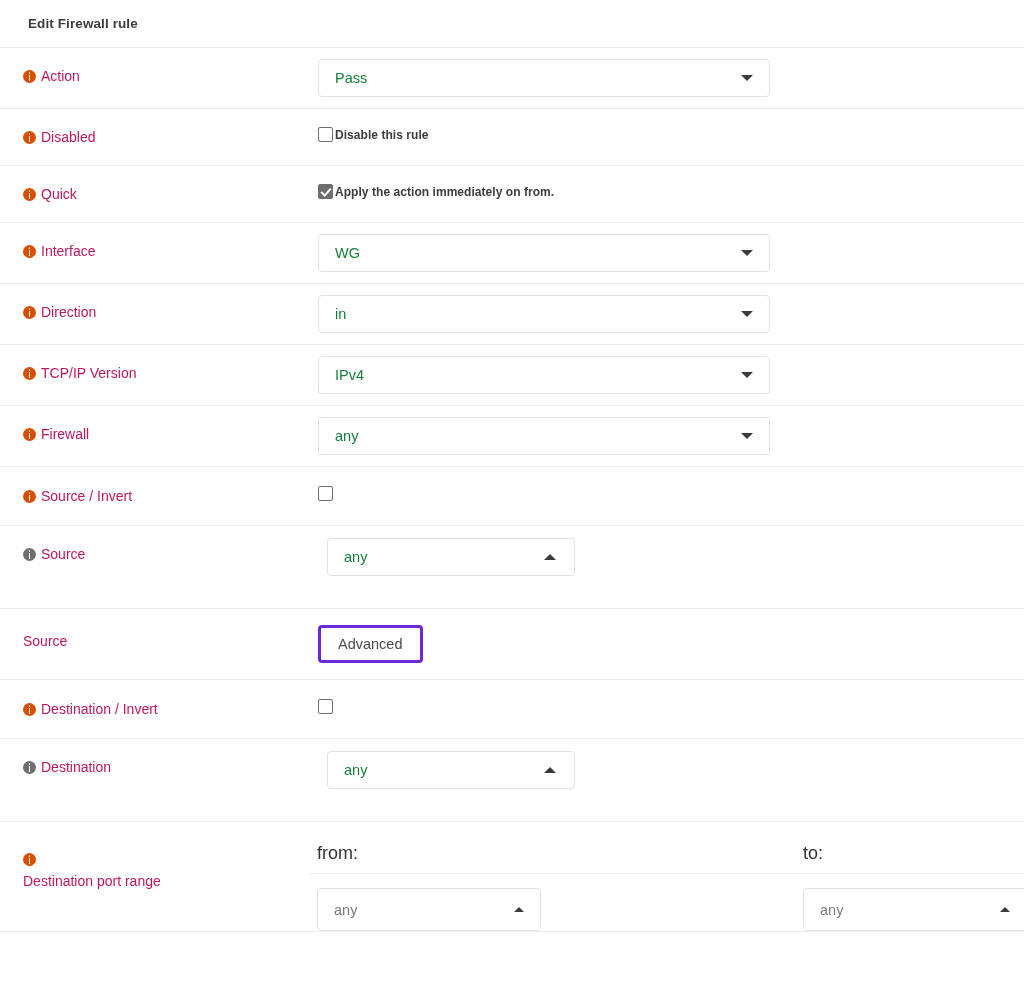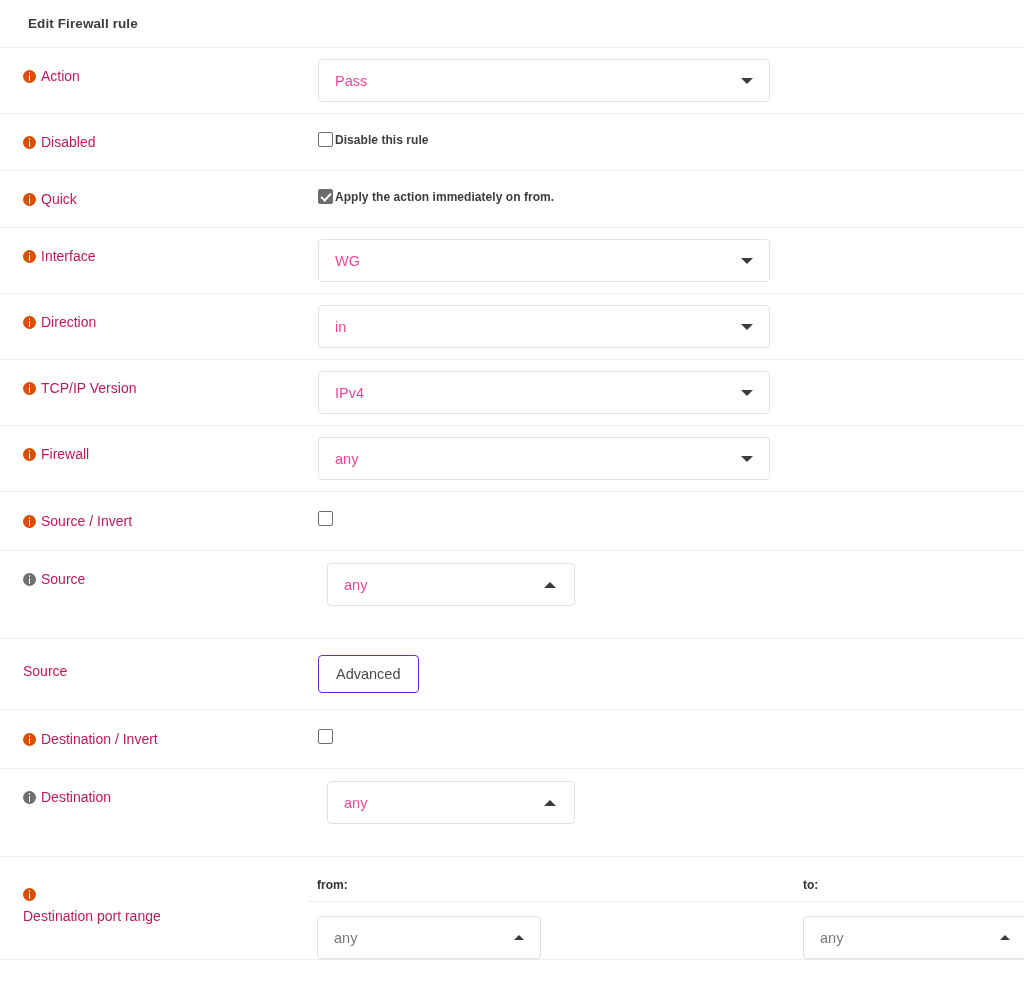--- a/index.html
+++ b/index.html
@@ -85,29 +85,29 @@
     content: "";
     position: absolute;
     left: 5.8px; top: 5px;
     width: 1.7px; height: 5.6px;
     background: #fff;
   }
 
   
   .select {
     position: relative;
-    height: 43px;
+    height: 38px;
     background: #fff;
     border: 1px solid #e2e2e2;
     border-radius: 4px;
     display: flex;
     align-items: center;
     padding-left: 16px;
     font-size: 14.5px;
-    color: #ec4899;
+    color: #15803d;
     cursor: pointer;
   }
   .select.wide { width: 452px; }
   .select.mid  { width: 248px; }
   .select.port { width: 224px; height: 43px; color: #787878; }
   .caret {
     position: absolute;
     right: 16px; top: 50%;
     width: 0; height: 0;
     border-left: 6px solid transparent;
@@ -166,40 +166,40 @@
   .cbox-only { padding-top: 8px; }
 
   
   .btn {
     display: inline-flex;
     align-items: center;
     justify-content: center;
     height: 38px;
     padding: 0 17px;
     background: #fff;
-    border: 1px solid #6d28d9;
+    border: 3px solid #6d28d9;
     border-radius: 4px;
     font-size: 14.5px;
     color: #4a4a4a;
     cursor: pointer;
     font-family: "Liberation Sans", sans-serif;
   }
 
   
   .portrow .cell-value { padding-top: 0; padding-bottom: 0; }
   .port-grid { width: 100%; }
   .port-head {
     display: flex;
     border-bottom: 1px solid #ececec;
     padding-top: 21px;
     padding-bottom: 9px;
   }
   .port-head .ph {
-    font-size: 12px;
-    font-weight: bold;
+    font-size: 18px;
+    font-weight: normal;
     color: #333333;
   }
   .ph-from { width: 484px; flex: 0 0 484px; padding-left: 8px; }
   .ph-to   { padding-left: 10px; }
   .port-body { display: flex; padding-top: 14px; }
   .pb-from { width: 484px; flex: 0 0 484px; padding-left: 8px; }
   .pb-to   { padding-left: 10px; }
 
   .value-pad { padding-left: 9px; }
   .label-plain { padding-left: 23px; }

